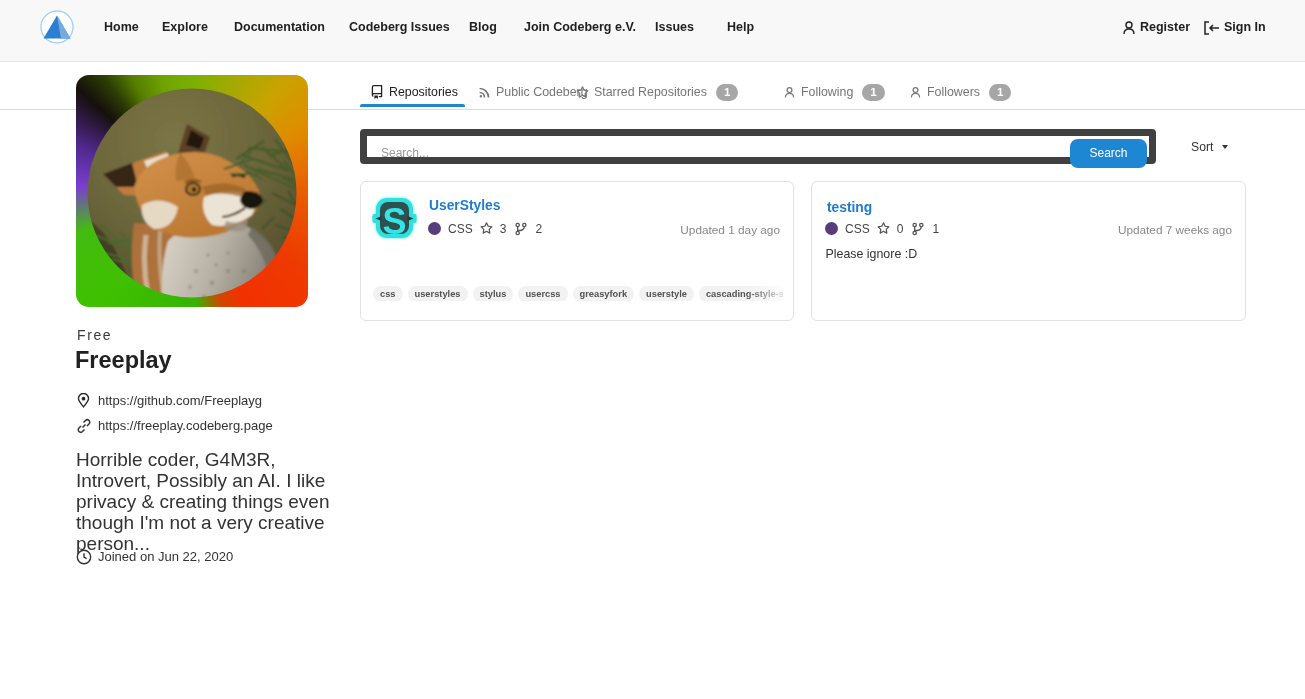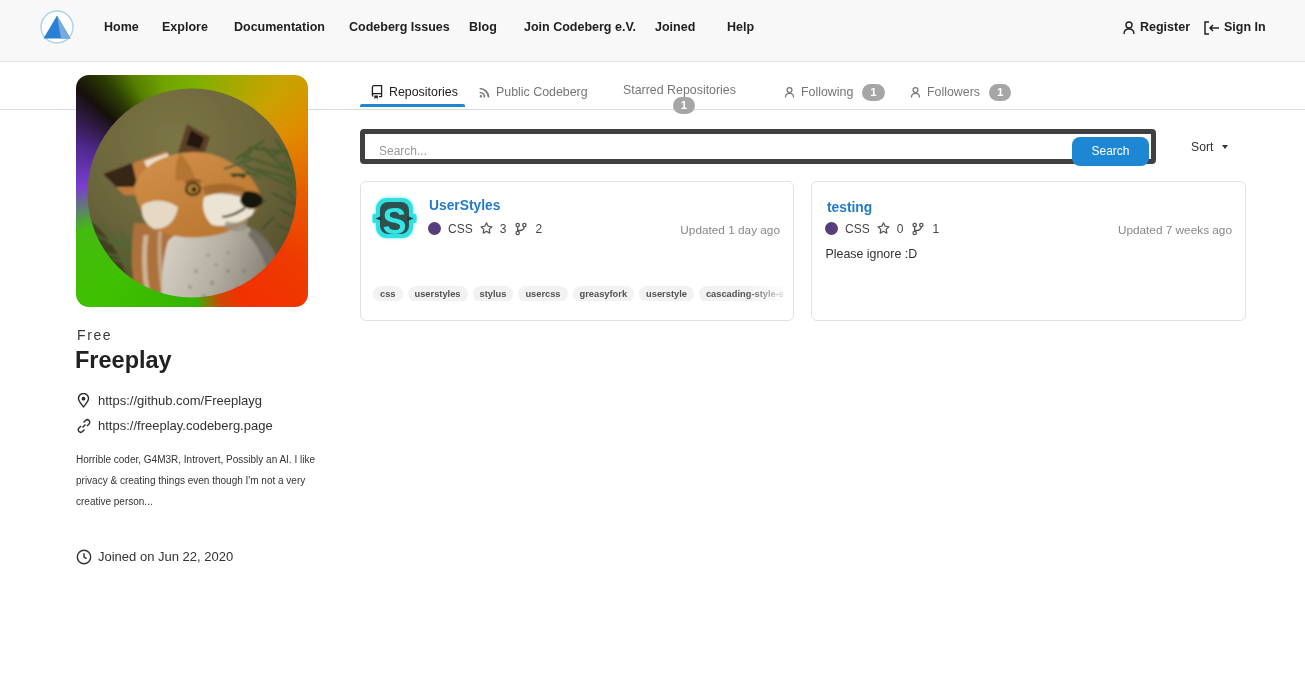--- a/index.html
+++ b/index.html
@@ -21,24 +21,24 @@
 
 
 #avatar { position:absolute; left:76px; top:75px; width:232px; height:232px; border-radius:13px; overflow:hidden;
   background: conic-gradient(from 0deg at 50% 50%, #7ab000 0deg, #c9a300 40deg, #e08c00 60deg, #e85e00 90deg, #ee3a00 125deg, #f33000 155deg, #cc4a00 166deg, #35b400 178deg, #3fc000 220deg, #44bb10 250deg, #7a3fd0 272deg, #50288e 292deg, #16100a 312deg, #2c3c04 322deg, #567e00 332deg, #6fa300 345deg, #7ab000 360deg); }
 #avatar svg { position:absolute; left:0; top:0; }
 #freename { position:absolute; left:77px; top:327px; font-size:14px; color:#3a3a3a; letter-spacing:1.6px; }
 #freeplay { position:absolute; left:75px; top:347px; font-size:23.5px; font-weight:700; color:#212121; }
 .siderow { position:absolute; left:76px; font-size:13px; color:#333; white-space:nowrap; }
 .siderow svg { position:absolute; left:0; top:0; }
 .siderow .t { margin-left:22px; }
-#bio { position:absolute; left:76px; top:449px; width:254px; font-size:10px; color:#333; line-height:21px; }
-
-
-#searchwrap { position:absolute; left:360px; top:129px; width:796px; height:35px; border:5px solid #404040; border-radius:4px; background:#fff; }
+#bio { position:absolute; left:76px; top:449px; width:254px; font-size:19px; color:#333; line-height:21px; }
+
+
+#searchwrap { position:absolute; left:360px; top:129px; width:796px; height:35px; border:7px solid #404040; border-radius:4px; background:#fff; }
 #searchwrap .ph { position:absolute; left:14px; top:10px; font-size:12px; color:#9a9a9a; }
 #searchbtn { position:absolute; right:2px; top:3px; width:77px; height:29px; background:#1e87d3; color:#fff; font-size:12px; border-radius:8px; text-align:center; line-height:29px; }
 #sort { position:absolute; left:1191px; top:139.5px; font-size:12.2px; color:#333; }
 #sort .caret { display:inline-block; width:0; height:0; border-left:3.8px solid transparent; border-right:3.8px solid transparent; border-top:4.6px solid #333; margin-left:5px; vertical-align:middle; }
 
 
 .card { position:absolute; top:181px; height:140px; background:#fff; border:1px solid #e2e2e2; border-radius:6px; }
 #card1 { left:360px; width:434px; }
 #card2 { left:811px; width:435px; }
 .rtitle { font-size:13.8px; font-weight:700; color:#1e7bcd; position:absolute; }
@@ -59,21 +59,21 @@
     <circle cx="17" cy="17" r="16" fill="#fff" stroke="#a8d2ef" stroke-width="1.4"></circle>
     <path d="M17 5.5 L30.5 28.5 L3.5 28.5 Z" fill="#2b7fd4"></path>
     <path d="M17 5.5 L30.5 28.5 L21 28.5 Z" fill="#78abdd"></path>
   </svg>
   <span class="navlink" style="left:104px;">Home</span>
   <span class="navlink" style="left:162px;">Explore</span>
   <span class="navlink" style="left:234px;">Documentation</span>
   <span class="navlink" style="left:349px;">Codeberg Issues</span>
   <span class="navlink" style="left:469px;">Blog</span>
   <span class="navlink" style="left:524px;">Join Codeberg e.V.</span>
-  <span class="navlink" style="left:655px;">Joined</span>
+  <span class="navlink" style="left:655px;">Issues</span>
   <span class="navlink" style="left:727px;">Help</span>
   <span class="navright" style="left:1140px;">Register</span>
   <span class="navright" style="left:1224px;">Sign In</span>
   <svg width="16" height="16" viewBox="0 0 16 16" style="position:absolute;left:1121px;top:20px;" fill="none" stroke="#212121" stroke-width="1.4">
     <circle cx="8" cy="5" r="3"></circle>
       <path d="M3 14 c0-3 2-5 5-5 s5 2 5 5"></path>
   </svg>
   <svg width="17" height="16" viewBox="0 0 17 16" style="position:absolute;left:1203px;top:20px;" fill="none" stroke="#212121" stroke-width="1.5">
     <path d="M6 2 H2 V14 H6"></path>
       <path d="M16 8 H7 M10 5 L7 8 L10 11"></path>
@@ -88,21 +88,21 @@
       <path d="M2 2.5A2.5 2.5 0 0 1 4.5 0h8.75a.75.75 0 0 1 .75.75v12.5a.75.75 0 0 1-.75.75h-2.5a.75.75 0 0 1 0-1.5h1.75v-2h-8a1 1 0 0 0-.714 1.7.75.75 0 1 1-1.072 1.05A2.495 2.495 0 0 1 2 11.5Zm10.5-1h-8a1 1 0 0 0-1 1v6.708A2.486 2.486 0 0 1 4.5 9h8ZM5 12.25a.25.25 0 0 1 .25-.25h3.5a.25.25 0 0 1 .25.25v3.25a.25.25 0 0 1-.4.2l-1.45-1.087a.249.249 0 0 0-.3 0L5.4 15.7a.25.25 0 0 1-.4-.2Z"></path>
     </svg>
   <span>Repositories</span>
 </div>
 <div class="tab" style="left:478px;">
   <svg width="13" height="13" viewBox="0 0 16 16" fill="#767676">
       <path d="M2 2a12 12 0 0 1 12 12h-2A10 10 0 0 0 2 4Zm0 5a7 7 0 0 1 7 7H7a5 5 0 0 0-5-5Zm1.5 7a1.5 1.5 0 1 1 0-3 1.5 1.5 0 0 1 0 3Z"></path>
     </svg>
   <span>Public Codeberg</span>
 </div>
-<div class="tab" style="left:623px;flex-direction:column;">
+<div class="tab" style="left:576px;">
   <svg width="13" height="13" viewBox="0 0 16 16" fill="#767676">
       <path d="M8 .25a.75.75 0 0 1 .673.418l1.882 3.815 4.21.612a.75.75 0 0 1 .416 1.279l-3.046 2.97.719 4.192a.751.751 0 0 1-1.088.791L8 12.347l-3.766 1.98a.75.75 0 0 1-1.088-.79l.72-4.194L.818 6.374a.75.75 0 0 1 .416-1.28l4.21-.611L7.327.668A.75.75 0 0 1 8 .25Zm0 2.445L6.615 5.5a.75.75 0 0 1-.564.41l-3.097.45 2.24 2.184a.75.75 0 0 1 .216.664l-.528 3.084 2.769-1.456a.75.75 0 0 1 .698 0l2.77 1.456-.53-3.084a.75.75 0 0 1 .216-.664l2.24-2.183-3.096-.45a.75.75 0 0 1-.564-.41L8 2.694Z"></path>
     </svg>
   <span>Starred Repositories</span>
   <span class="badge">1</span>
 </div>
 <div class="tab" style="left:783px;">
   <svg width="13" height="13" viewBox="0 0 16 16" fill="none" stroke="#767676" stroke-width="1.5">
       <circle cx="8" cy="5" r="3"></circle>
       <path d="M3 14c0-3 2-5 5-5s5 2 5 5"></path>

